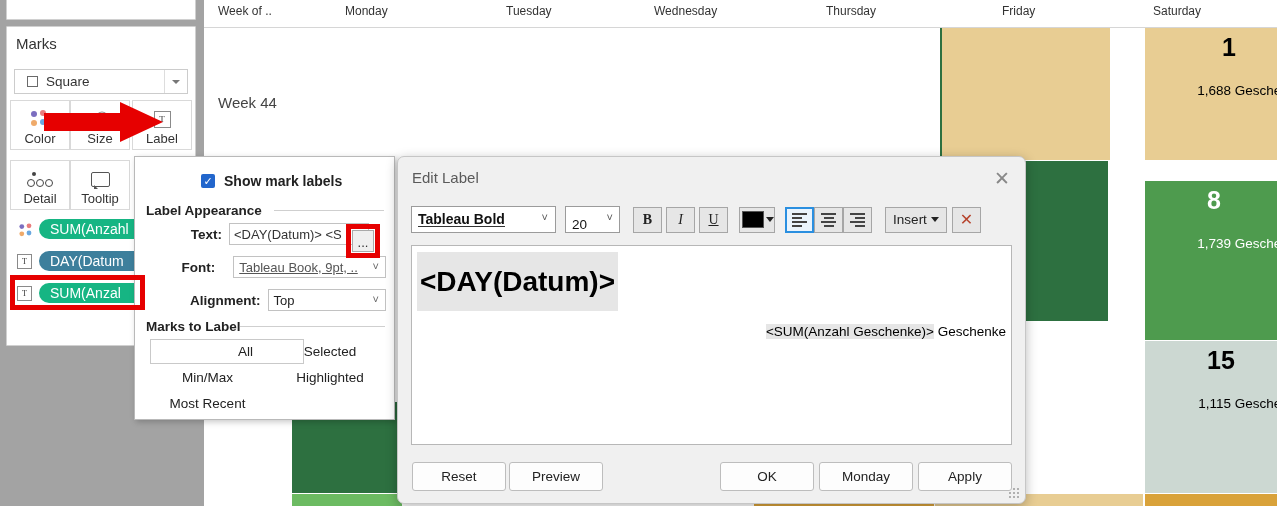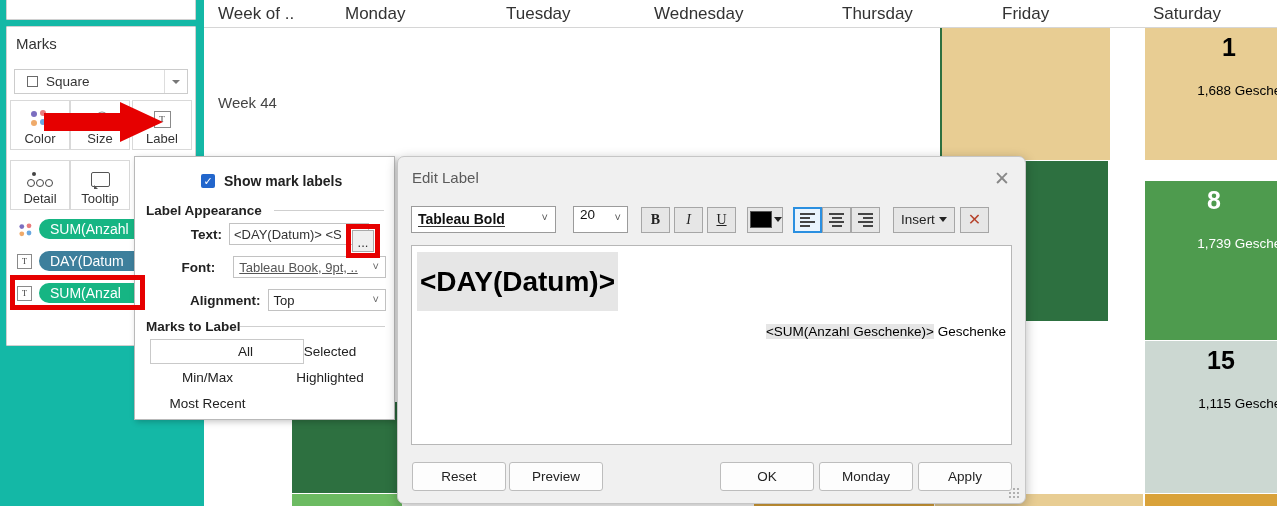--- a/index.html
+++ b/index.html
@@ -5,29 +5,29 @@
   html,body{margin:0;padding:0;}
   body{
     width:1277px;height:506px;overflow:hidden;position:relative;
     background:#ffffff;
     font-family:"Liberation Sans", sans-serif;
     -webkit-font-smoothing:antialiased;
   }
   
   #viz{position:absolute;left:204px;top:0;width:1073px;height:506px;background:#fff;overflow:hidden;}
   #viz-headers{position:absolute;left:0;top:0;width:1073px;height:28px;}
-  .col-head{position:absolute;top:4px;font-size:17px;color:#333333;font-family:"Liberation Sans",sans-serif;text-align:center;}
+  .col-head{position:absolute;top:4px;font-size:12px;color:#333333;font-family:"Liberation Sans",sans-serif;text-align:center;}
   #head-rule{position:absolute;left:0;top:27px;width:1073px;height:1px;background:#d6d6d6;}
   .row-head{position:absolute;font-size:15px;color:#444444;}
   .cell{position:absolute;overflow:hidden;}
   .cell .daynum{position:absolute;left:0;right:0;top:7px;text-align:center;font-size:25px;font-weight:bold;line-height:1;}
   .cell .subtxt{position:absolute;left:0;right:10px;top:55px;text-align:right;font-size:13.5px;}
 
   
-  #leftpanel{position:absolute;left:0;top:0;width:204px;height:506px;background:#14b8a6;}
+  #leftpanel{position:absolute;left:0;top:0;width:204px;height:506px;background:#a3a3a3;}
   #panel-top-box{position:absolute;left:6px;top:-26px;width:188px;height:44px;border:1px solid #d0d0d0;background:#fff;border-radius:1px;}
   #marks-box{position:absolute;left:6px;top:26px;width:188px;height:318px;border:1px solid #d0d0d0;background:#fff;border-radius:1px;}
   #marks-title{position:absolute;left:16px;top:35px;font-size:15px;color:#333;}
   #mark-type{position:absolute;left:14px;top:69px;width:172px;height:23px;border:1px solid #cccccc;background:#fff;display:flex;align-items:center;}
   #mark-type .sq{width:9px;height:9px;border:1px solid #6a6a6a;margin-left:12px;background:#fff;}
   #mark-type .lbl{margin-left:8px;font-size:13.5px;color:#333;}
   #mark-type .arrow{position:absolute;right:0;top:0;bottom:0;width:22px;border-left:1px solid #dddddd;display:flex;align-items:center;justify-content:center;}
   #mark-type .arrow i{display:block;width:0;height:0;border-left:4px solid transparent;border-right:4px solid transparent;border-top:4px solid #777;}
 
   .shelfbtn{position:absolute;width:58px;height:48px;border:1px solid #d9d9d9;background:#fff;}
@@ -64,21 +64,21 @@
   #mtl-all{border:1px solid #c9c9c9;background:#fff;display:flex;align-items:center;justify-content:center;}
 
   
   #editdlg{position:absolute;left:397px;top:156px;width:627px;height:346px;background:#f0f0f0;border:1px solid #c6c6c6;border-radius:7px;box-shadow:0 3px 12px rgba(0,0,0,.28);}
   #dlgtitle{position:absolute;left:14px;top:12px;font-size:15px;color:#5a5a5a;}
   #dlgclose{position:absolute;right:10px;top:8px;width:26px;height:26px;display:flex;align-items:center;justify-content:center;color:#888;font-size:19px;}
   #toolbar{position:absolute;left:13px;top:48px;width:601px;height:29px;display:flex;align-items:center;}
   .fontsel{width:143px;height:25px;border:1px solid #9b9b9b;background:#fff;display:flex;align-items:center;position:relative;}
   .fontsel .v{margin-left:6px;font-size:14px;color:#111;font-weight:bold;border-bottom:1px solid #333;line-height:1.05;}
   .fontsel .chev{position:absolute;right:7px;top:4px;font-size:11px;color:#555;}
-  .sizesel{width:53px;height:25px;border:1px solid #9b9b9b;background:#fff;display:flex;align-items:flex-start;position:relative;margin-left:17px;}
+  .sizesel{width:53px;height:25px;border:1px solid #9b9b9b;background:#fff;display:flex;align-items:flex-end;position:relative;margin-left:9px;}
   .sizesel .v{margin-left:6px;font-size:13.5px;color:#111;}
   .sizesel .chev{position:absolute;right:6px;top:4px;font-size:11px;color:#555;}
   .tbtn{width:29px;height:26px;border:1px solid #a6a6a6;background:#e6e6e6;display:flex;align-items:center;justify-content:center;font-size:14px;color:#222;box-sizing:border-box;}
   .colorbtn{width:36px;height:26px;border:1px solid #a6a6a6;background:#e6e6e6;display:flex;align-items:center;box-sizing:border-box;}
   .colorbtn .sw{width:22px;height:15px;background:#000;border:1px solid #555;margin-left:2px;}
   .colorbtn .cv{margin-left:2px;width:0;height:0;border-left:4px solid transparent;border-right:4px solid transparent;border-top:5px solid #222;}
   .alignbtn{width:29px;height:26px;border:1px solid #a6a6a6;background:#e6e6e6;display:flex;flex-direction:column;justify-content:center;align-items:center;box-sizing:border-box;gap:2px;}
   .alignbtn.on{border:2px solid #2a8fe0;background:#eaf4fd;}
   .alignbtn i{display:block;height:2px;background:#444;}
   .insertbtn{width:62px;height:26px;border:1px solid #a6a6a6;background:#e6e6e6;display:flex;align-items:center;justify-content:center;font-size:13.5px;color:#222;box-sizing:border-box;}
@@ -129,21 +129,21 @@
   <div class="cell" style="left:941px;top:494px;width:168px;height:12px;background:#d9a23a;"></div>
 
   <div class="row-head" style="left:14px;top:94px;">Week 44</div>
   <div class="row-head" style="left:30px;top:403px;color:#4a6b86;">Week 46</div>
 
   <div id="viz-headers">
     <div class="col-head" style="left:14px;">Week of ..</div>
     <div class="col-head" style="left:141px;">Monday</div>
     <div class="col-head" style="left:302px;">Tuesday</div>
     <div class="col-head" style="left:450px;">Wednesday</div>
-    <div class="col-head" style="left:622px;margin-left:16px;">Thursday</div>
+    <div class="col-head" style="left:622px;">Thursday</div>
     <div class="col-head" style="left:798px;">Friday</div>
     <div class="col-head" style="left:949px;">Saturday</div>
   </div>
   <div id="head-rule"></div>
 </div>
 
 <div id="leftpanel">
   <div id="panel-top-box"></div>
   <div id="marks-box"></div>
   <div id="marks-title">Marks</div>

